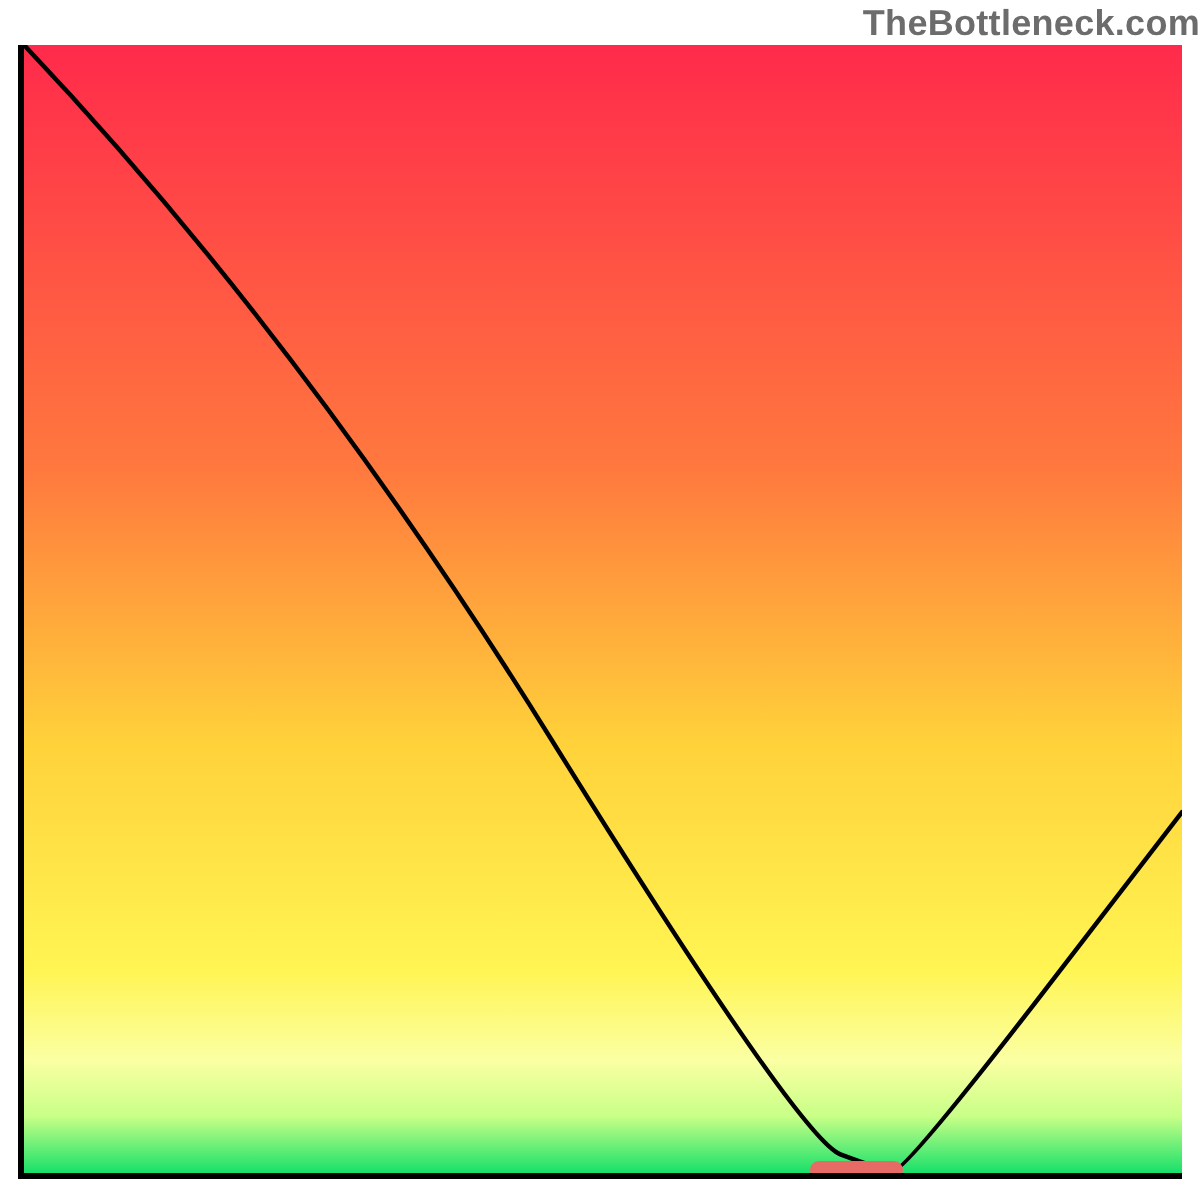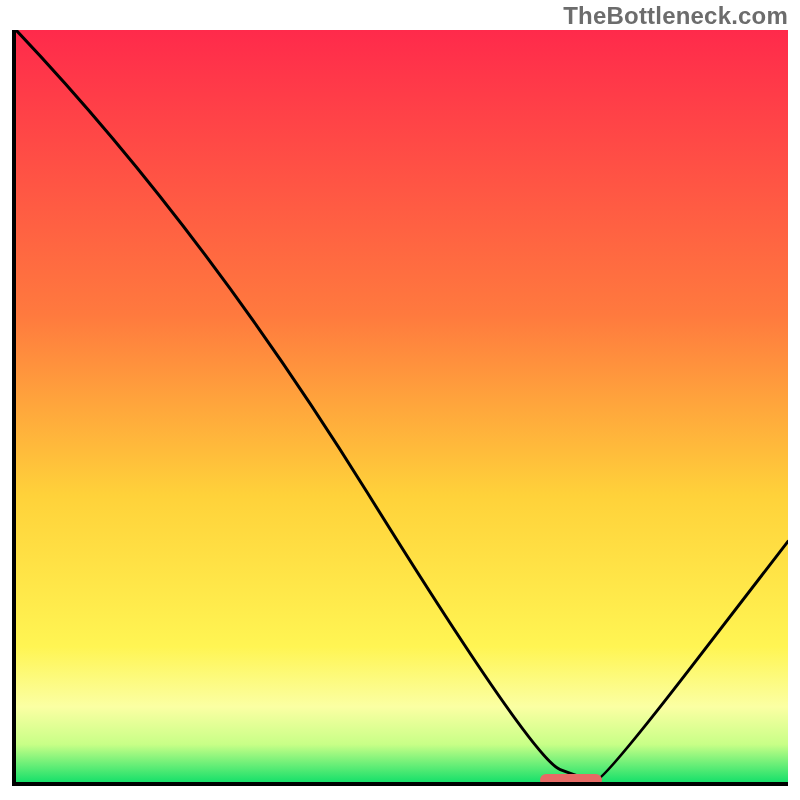--- a/index.html
+++ b/index.html
@@ -12,21 +12,21 @@
   }
   .outer {
     position: relative;
     width: 800px;
     height: 800px;
     box-sizing: border-box;
   }
   .watermark {
     position: absolute;
     top: 2px;
-    right: 12px;
+    right: 0;
     font-family: Arial, Helvetica, sans-serif;
     font-size: 24px;
     font-weight: 600;
     color: #6c6c6c;
     letter-spacing: 0.2px;
   }
   .plot {
     position: absolute;
     left: 12px;
     top: 30px;

